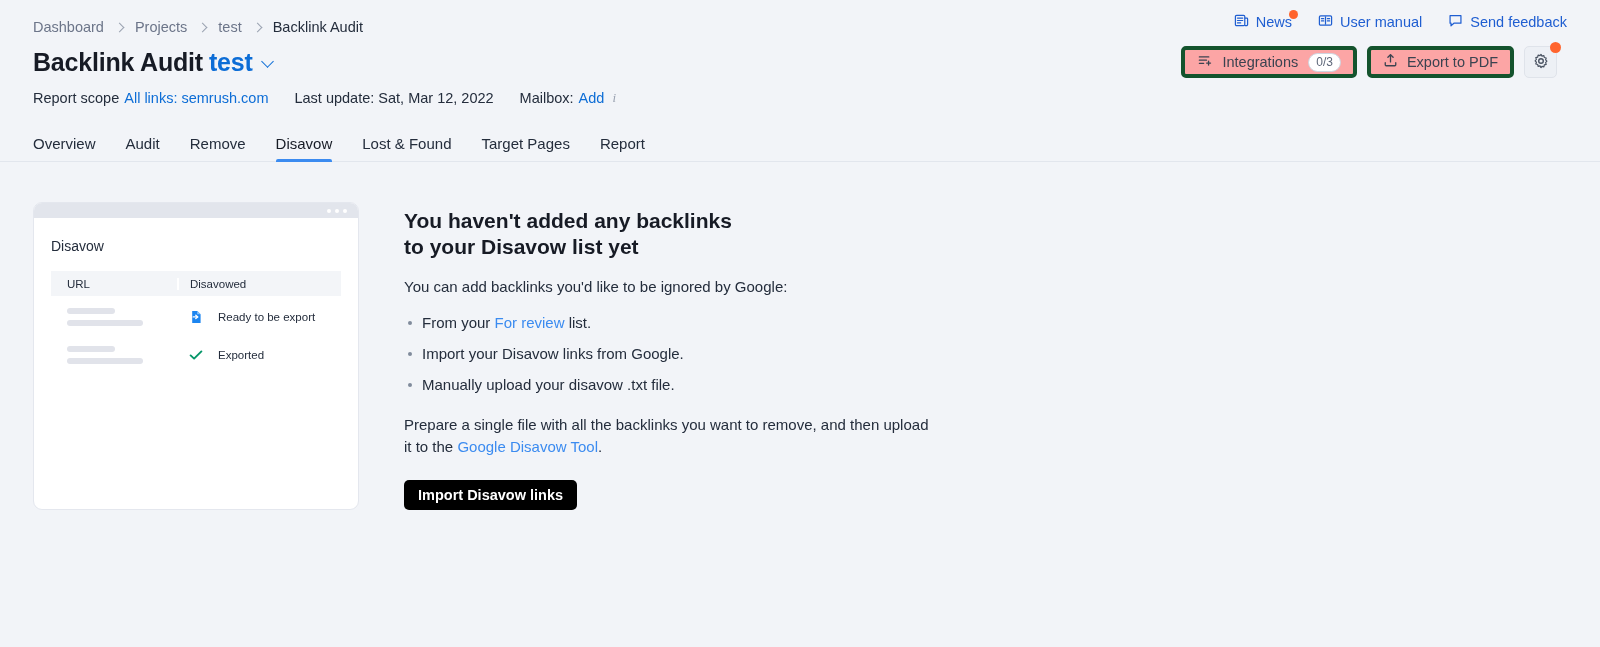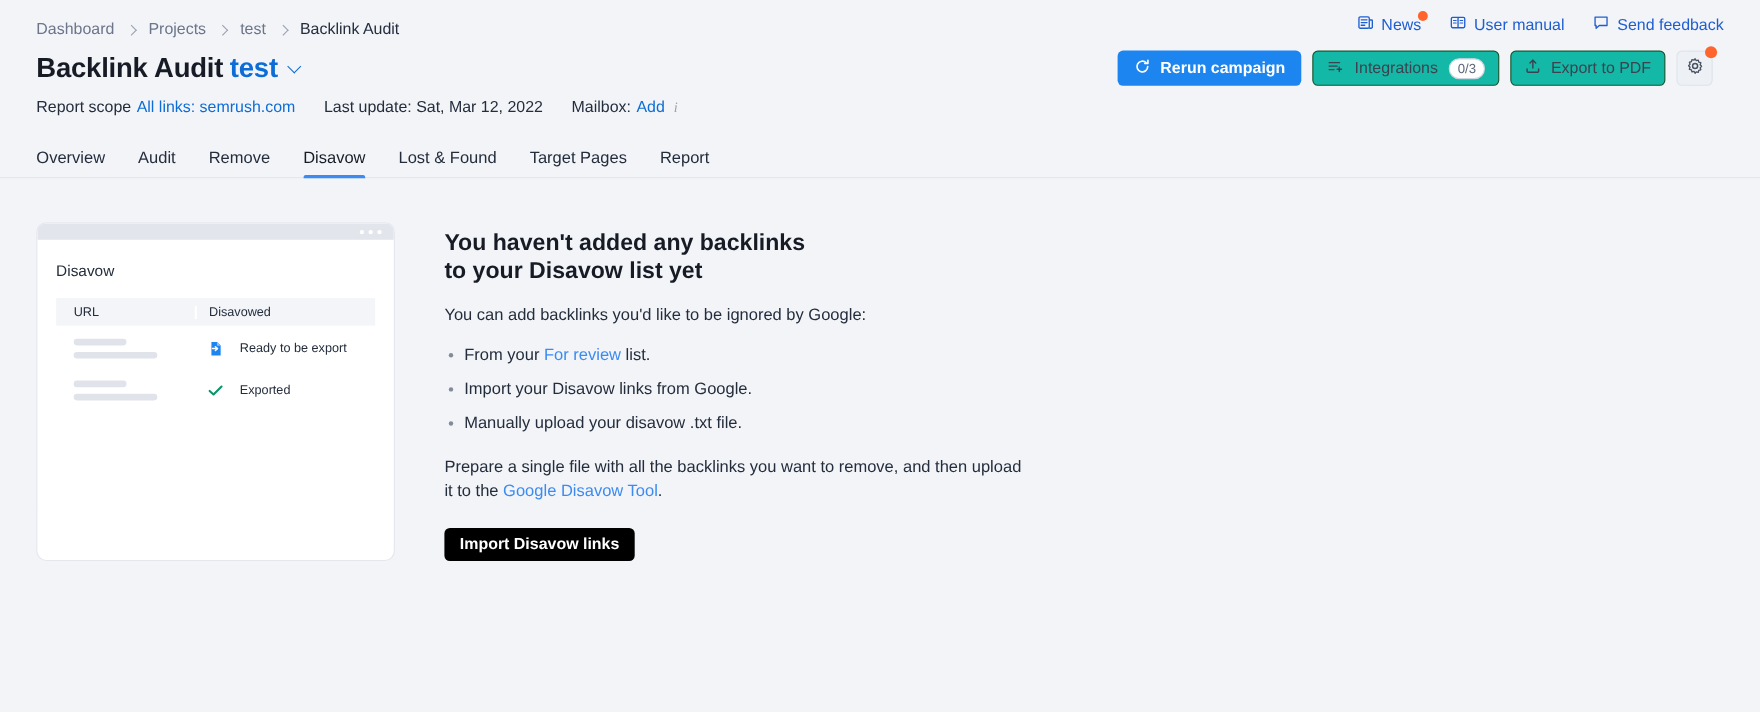--- a/index.html
+++ b/index.html
@@ -142,22 +142,22 @@
   }
   .btn-primary {
     background: #1c85f0;
     color: #fff;
     font-weight: bold;
     padding: 0 15px;
     margin-right: 10px;
   }
   .btn-primary .lbl { margin-left: 9px; }
   .btn-ghost {
-    background: #14b8a6;
-    border: 1px solid #14532d;
+    background: #fca5a5;
+    border: 4px solid #14532d;
     color: #3b4350;
     padding: 0 12px;
     margin-right: 10px;
   }
   .btn-ghost .lbl { margin-left: 9px; }
   .pill {
     margin-left: 10px;
     border: 1px solid #cfd5e0;
     border-radius: 10px;
     font-size: 12px;
@@ -400,29 +400,20 @@
           <svg width="15" height="15" viewBox="0 0 16 16" fill="none">
             <path d="M2.2 2.8h11.6v8.1H6.3L3.2 13.6v-2.7H2.2z" stroke="#1f5ed1" stroke-width="1.3" stroke-linejoin="round"></path>
           </svg>
         </span>
         <span class="lbl">Send feedback</span>
       </div>
     </div>
 
     <div class="header-actions">
 
-      <div class="btn btn-primary">
-        <span>
-          <svg width="15" height="15" viewBox="0 0 16 16" fill="none">
-            <path d="M13.2 8a5.2 5.2 0 1 1-1.6-3.8" stroke="#fff" stroke-width="1.6" stroke-linecap="round"></path>
-            <path d="M13.4 1.9v3.1h-3.1" stroke="#fff" stroke-width="1.6" stroke-linecap="round" stroke-linejoin="round"></path>
-          </svg>
-        </span>
-        <span class="lbl">Rerun campaign</span>
-      </div>
 
       <div class="btn btn-ghost">
         <span>
           <svg width="16" height="15" viewBox="0 0 16 16" fill="none">
             <path d="M2 4.2h10M2 7.6h7.6M2 11h4.6" stroke="#3b4350" stroke-width="1.4" stroke-linecap="round"></path>
             <path d="M11.8 8.6v4.2M9.7 10.7h4.2" stroke="#3b4350" stroke-width="1.4" stroke-linecap="round"></path>
           </svg>
         </span>
         <span class="lbl">Integrations</span>
         <span class="pill">0/3</span>

